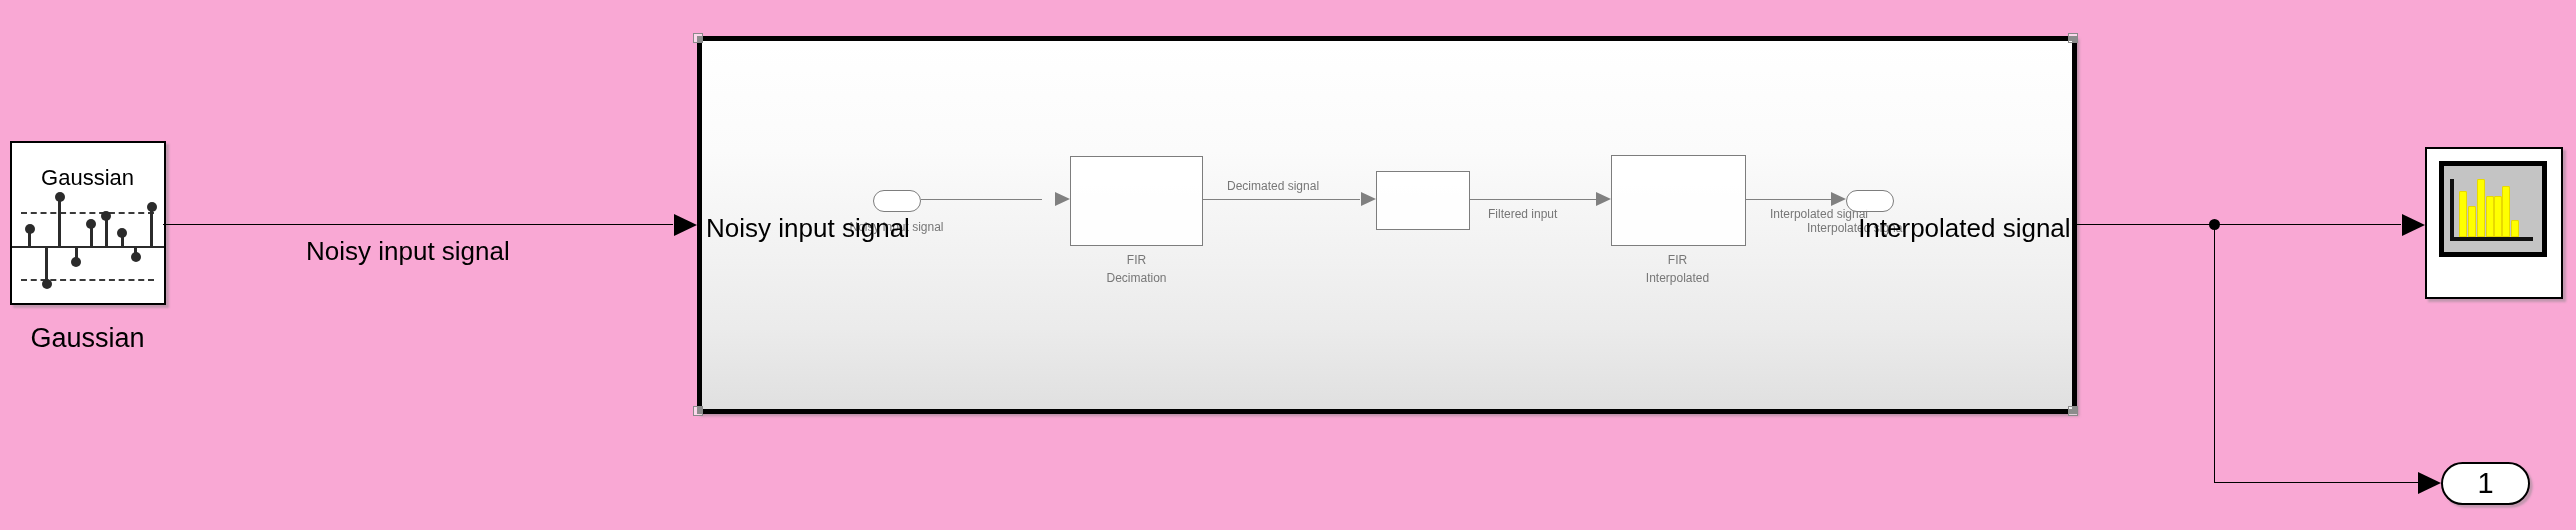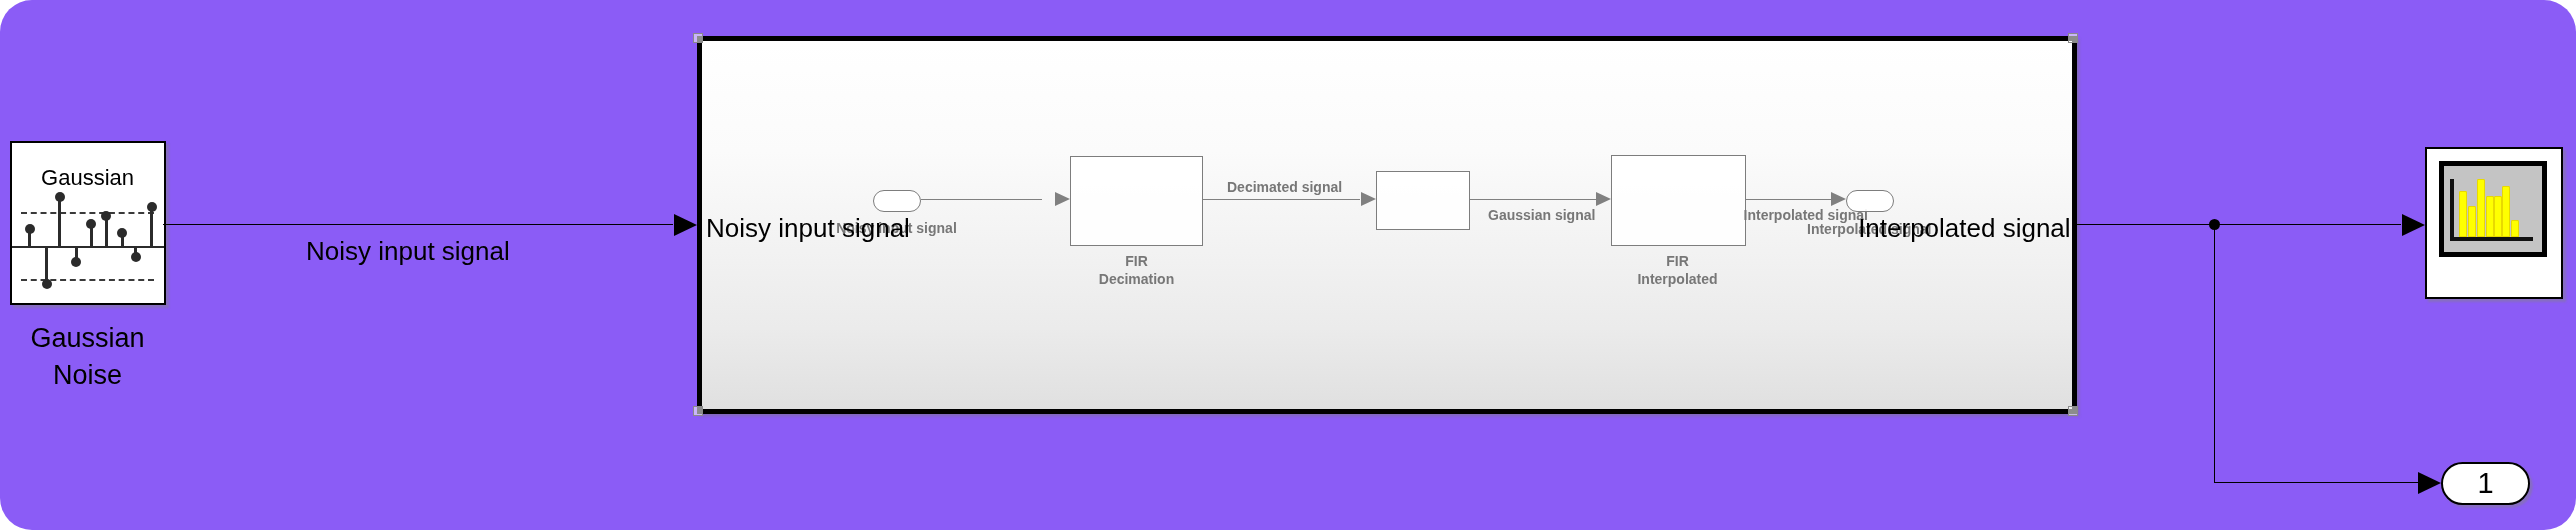--- a/index.html
+++ b/index.html
@@ -1,22 +1,21 @@
 <!DOCTYPE html>
 <html style="font-size:11px"><head>
 <meta charset="utf-8">
 <style>
   html,body{margin:0;padding:0;background:#ffffff;}
   #canvas{
     position:relative;
     width:2576px;height:530px;
-    background:#8b5cf6;
+    background:#f9a8d4;
     font-family:"Liberation Sans", sans-serif;
     overflow:hidden;
-    border-radius:32px;
   }
 
   
   .wire{position:absolute;background:#000000;}
   .wire-h{height:1.4px;}
   .wire-v{width:1.4px;}
   .gwire{position:absolute;background:#808080;height:1.4px;}
   .arrow-black{
     position:absolute;width:0;height:0;
     border-top:11px solid transparent;
@@ -80,21 +79,21 @@
   }
   .inner-block{
     position:absolute;border:1.4px solid #7d7d7d;
     background:rgba(255,255,255,0.88);box-sizing:border-box;
   }
   .inner-port{
     position:absolute;width:48px;height:22px;border:1.4px solid #7d7d7d;
     border-radius:11px;background:rgba(255,255,255,0.92);box-sizing:border-box;
   }
   .gray-text{
-    position:absolute;font-size:14px;color:#777777;white-space:nowrap;font-weight:bold;
+    position:absolute;font-size:12px;color:#777777;white-space:nowrap;
   }
   .gray-text-c{text-align:center;}
 
   
   .scope-block{
     position:absolute;left:2425px;top:147px;width:134px;height:148px;
     background:#ffffff;border:2px solid #000000;
     box-shadow:2.7px 2.7px 2px rgba(130,130,130,0.45);
   }
   .scope-frame{
@@ -144,21 +143,20 @@
         <div class="stem-line" style="left: 109px; top: 89px; height: 13.7px;"></div>
         <div class="stem-dot" style="left: 105px; top: 85px;"></div>
         <div class="stem-line" style="left: 122px; top: 103px; height: 10.2px;"></div>
         <div class="stem-dot" style="left: 119px; top: 109px;"></div>
         <div class="stem-line" style="left: 138px; top: 64px; height: 39px;"></div>
         <div class="stem-dot" style="left: 135px; top: 59px;"></div>
       </div>
   </div>
   <div class="block-name" style="left:9.6px;top:320px;width:156px;">
     <div>Gaussian</div>
-    <div>Noise</div>
   </div>
 
   <div class="wire wire-h" style="left:163px;top:224px;width:510px;"></div>
   <div class="arrow-black" style="left:674px;top:214px;"></div>
   <div class="wire-label-main">Noisy input signal</div>
 
   <div class="subsystem">
 
     <div class="port-label-big" style="left:4.1px;">Noisy input signal</div>
     <div class="port-label-big" style="right:1.4px;">Interpolated signal</div>
@@ -174,21 +172,21 @@
     <div class="gray-text gray-text-c" style="left:366px;top:230px;width:137px;">Decimation</div>
 
     <div class="gwire" style="left:501px;top:158px;width:157px;"></div>
     <div class="arrow-gray" style="left:659px;top:151px;"></div>
     <div class="gray-text" style="left:525px;top:138px;">Decimated signal</div>
 
     <div class="inner-block" style="left:674px;top:130px;width:94px;height:59px;"></div>
 
     <div class="gwire" style="left:768px;top:158px;width:126px;"></div>
     <div class="arrow-gray" style="left:894px;top:151px;"></div>
-    <div class="gray-text" style="left:786px;top:166px;">Gaussian signal</div>
+    <div class="gray-text" style="left:786px;top:166px;">Filtered input</div>
 
     <div class="inner-block" style="left:909px;top:114px;width:135px;height:91px;"></div>
     <div class="gray-text gray-text-c" style="left:907px;top:212px;width:137px;">FIR</div>
     <div class="gray-text gray-text-c" style="left:907px;top:230px;width:137px;">Interpolated</div>
 
     <div class="gwire" style="left:1043px;top:158px;width:86px;"></div>
     <div class="arrow-gray" style="left:1129px;top:151px;"></div>
     <div class="gray-text" style="right:204px;top:166px;">Interpolated signal</div>
 
     <div class="inner-port" style="left:1144px;top:149px;"></div>

